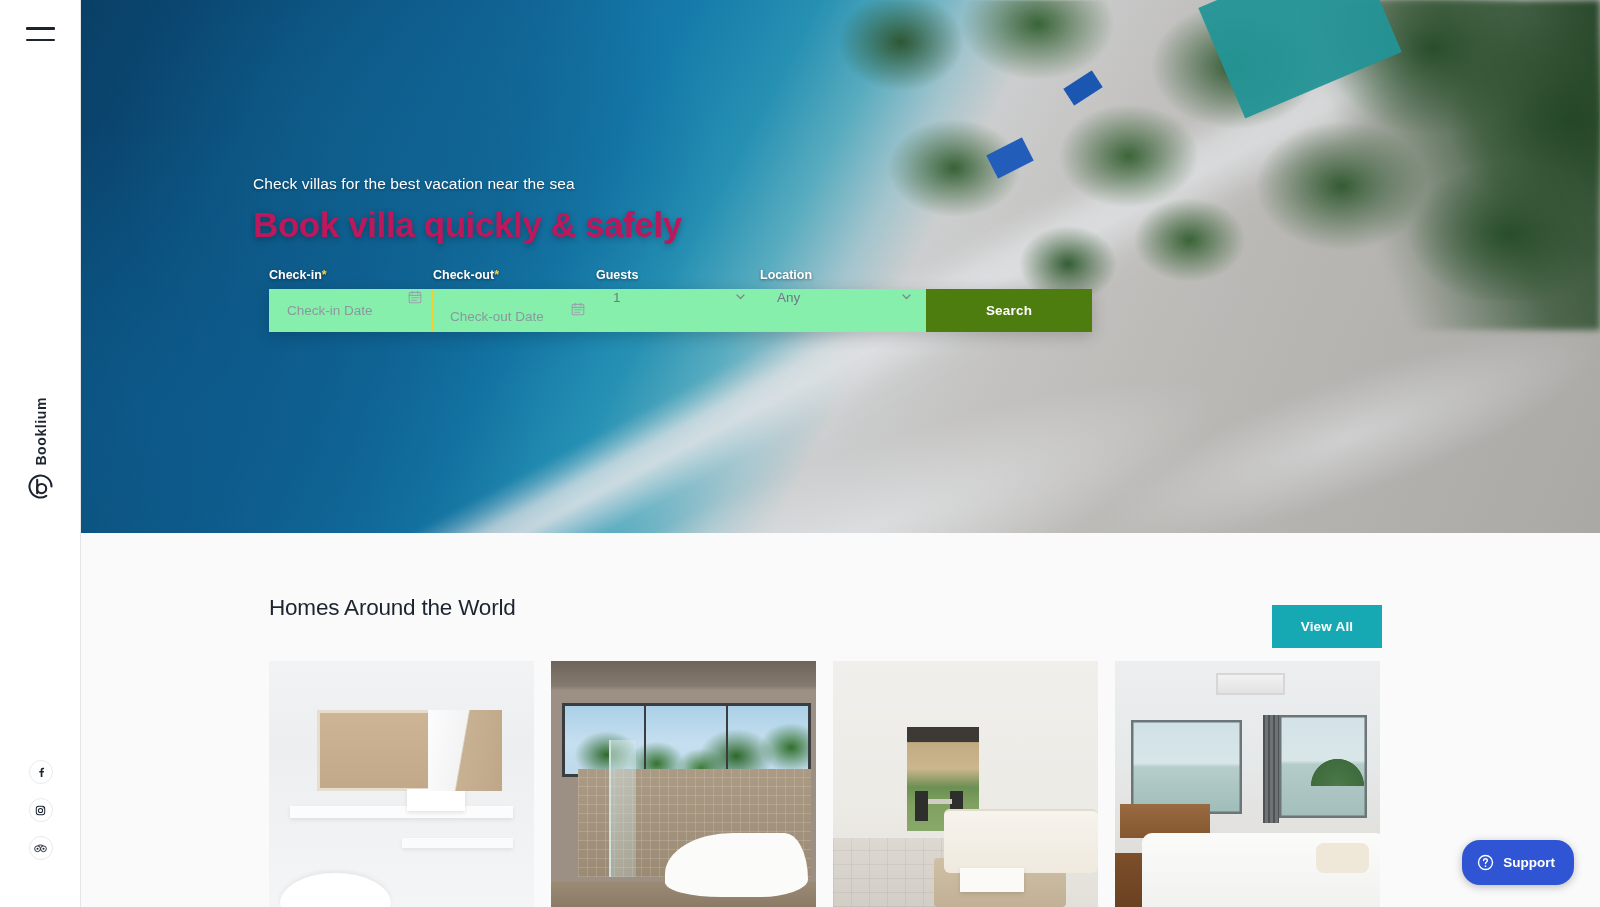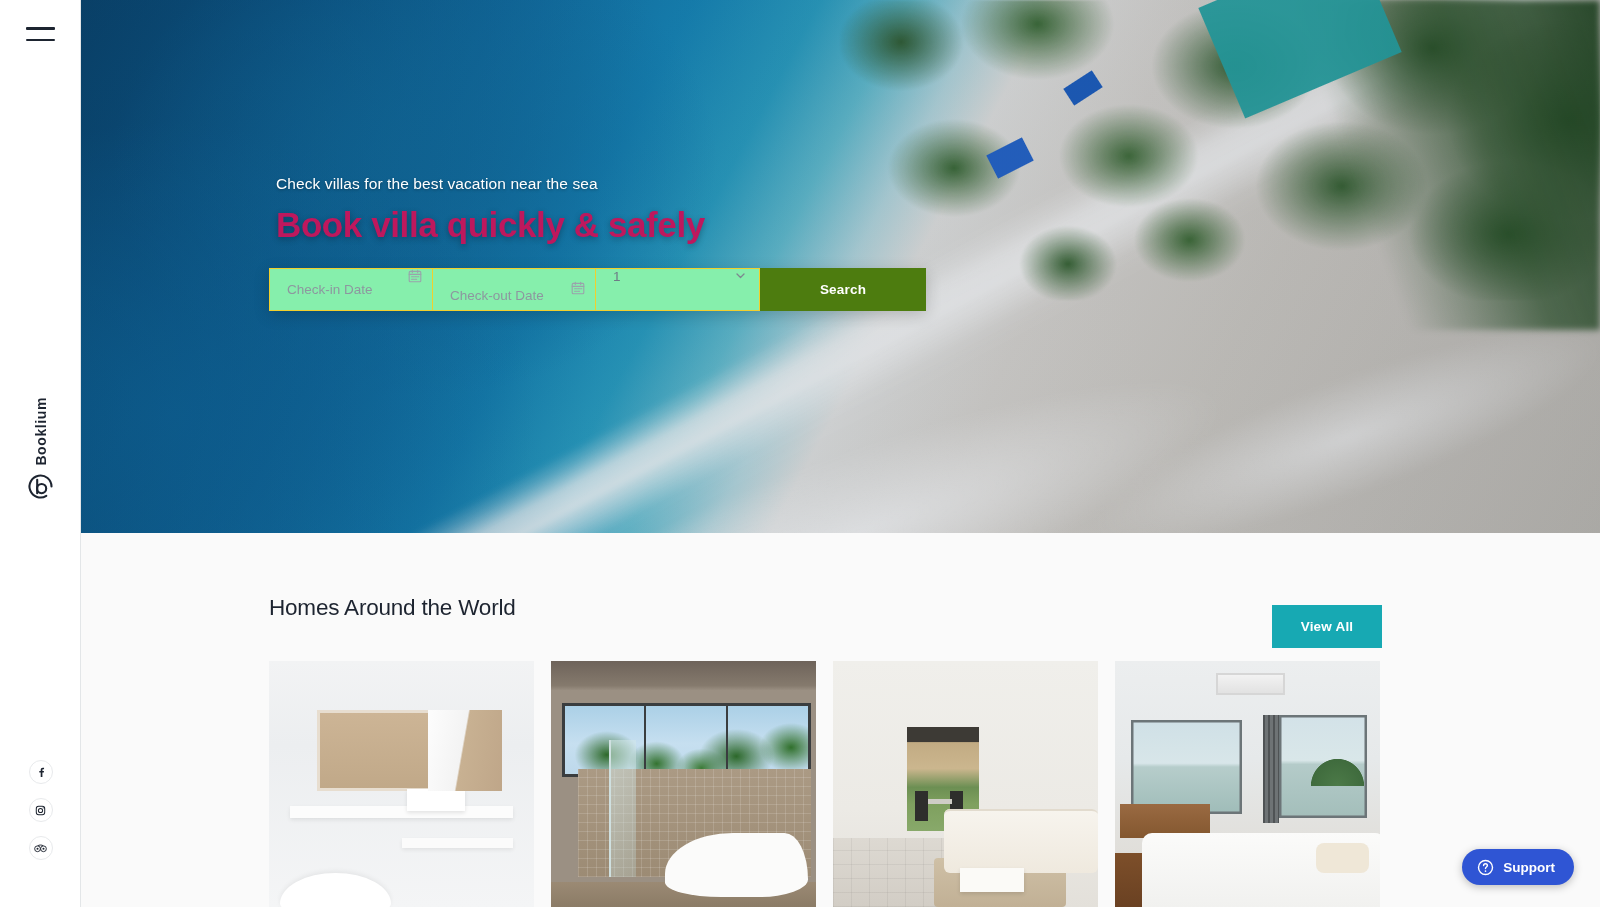--- a/index.html
+++ b/index.html
@@ -150,21 +150,21 @@
     filter: blur(.6px);
     opacity: .95;
   }
   .tarp1 { position:absolute; right:500px; top:78px; width:34px; height:20px; background:#1b5fc4; transform:rotate(-33deg); filter:blur(.5px); }
   .tarp2 { position:absolute; right:570px; top:145px; width:40px; height:26px; background:#2466cf; transform:rotate(-27deg); filter:blur(.5px); }
   .hero-tint {
     position: absolute; inset: 0;
     background: linear-gradient(100deg, rgba(6,34,60,.34) 0%, rgba(6,34,60,.12) 36%, rgba(30,40,55,.14) 62%, rgba(30,40,55,.18) 100%);
   }
 
-  .hero-content { position: absolute; left: 195px; top: 175px; z-index: 6; }
+  .hero-content { position: absolute; left: 172px; top: 175px; z-index: 6; }
   .hero-kicker {
     font-size: 15.5px; color: #ffffff; font-weight: 400; letter-spacing: .1px;
     text-shadow: 0 1px 3px rgba(0,0,0,.35);
   }
   .hero-title {
     margin-top: 12px;
     font-size: 35px; font-weight: 700; color: #be185d; letter-spacing: -.4px;
     text-shadow: 0 2px 6px rgba(0,0,0,.3);
   }
 
@@ -410,21 +410,21 @@
     background:#efe7d7; border-radius:8px;
   }
   .ph4 .wood {
     position:absolute; left:0; bottom:0; width:14%; height:22%;
     background: linear-gradient(180deg,#7d4f2a 0%, #6a4122 100%);
   }
 
   
   .support {
     position: absolute; right: 26px; bottom: 22px;
-    height: 36px; padding: 0 19px 0 15px;
+    height: 45px; padding: 0 19px 0 15px;
     background: #2f55d4;
     border: none; border-radius: 18px;
     display: flex; align-items: center; gap: 9px;
     color: #fff; font-size: 13.5px; font-weight: 700;
     font-family: "Liberation Sans", sans-serif;
     cursor: pointer;
     box-shadow: 0 2px 8px rgba(0,0,0,.25);
     z-index: 60;
   }
   .support svg { width: 17px; height: 17px; flex:none; }
@@ -490,20 +490,30 @@
       <div class="tarp2"></div>
       <div class="hero-tint"></div>
     </div>
 
     <div class="hero-content">
       <div class="hero-kicker">Check villas for the best vacation near the sea</div>
       <h1 class="hero-title">Book villa quickly &amp; safely</h1>
     </div>
 
     <div class="search-wrap">
+      <div class="field-labels">
+        <div class="fl fl-1">
+          <span>Check-in</span><span class="req">*</span>
+        </div>
+        <div class="fl fl-2">
+          <span>Check-out</span><span class="req">*</span>
+        </div>
+        <div class="fl fl-3">Guests</div>
+        <div class="fl fl-4">Location</div>
+      </div>
 
       <div class="search-row">
 
         <div class="sf sf-date">
           <input type="text" placeholder="Check-in Date" style="">
           <svg class="cal-ico" viewBox="0 0 14 14" fill="none" stroke="currentColor" stroke-width="1.1">
             <rect x="1.2" y="2.4" width="11.6" height="10.4" rx="1"></rect>
             <path d="M1.2 5.4h11.6M4.3 1.2v2.4M9.7 1.2v2.4" stroke-linecap="round"></path>
             <path d="M3.6 7.8h2M3.6 10.2h2M6.6 7.8h2M6.6 10.2h2M9.6 7.8h1.2" stroke-linecap="round"></path>
           </svg>
@@ -518,20 +528,26 @@
           </svg>
         </div>
 
         <div class="sf sf-sel">
           <span class="sel-val">1</span>
           <svg class="chev" viewBox="0 0 13 13" fill="none" stroke="currentColor" stroke-width="1.3">
             <path d="M3 5l3.5 3.5L10 5" stroke-linecap="round" stroke-linejoin="round"></path>
           </svg>
         </div>
 
+        <div class="sf sf-sel2">
+          <span class="sel-val">Any</span>
+          <svg class="chev" viewBox="0 0 13 13" fill="none" stroke="currentColor" stroke-width="1.3">
+            <path d="M3 5l3.5 3.5L10 5" stroke-linecap="round" stroke-linejoin="round"></path>
+          </svg>
+        </div>
 
         <button class="search-btn">Search</button>
       </div>
     </div>
   </section>
 
   <section class="homes">
 
     <div class="sec-head">
       <h2 class="sec-title">Homes Around the World</h2>

